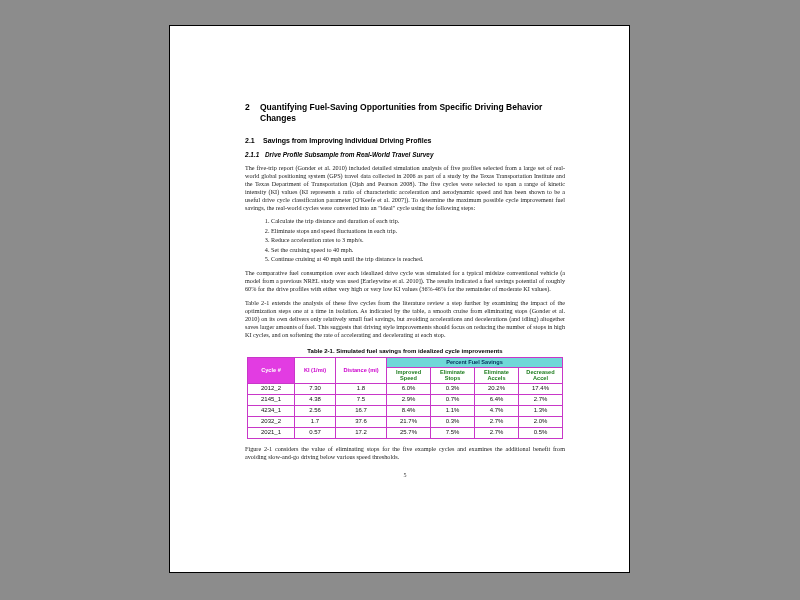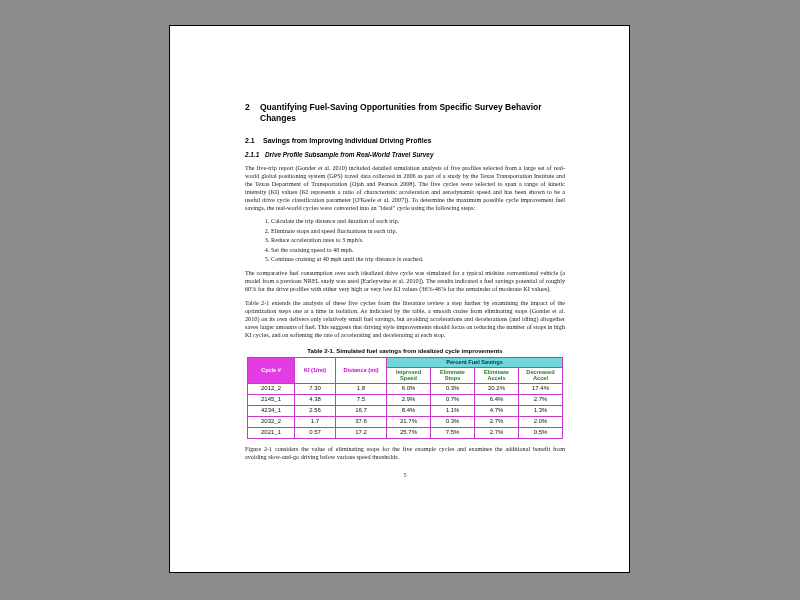--- a/index.html
+++ b/index.html
@@ -62,21 +62,21 @@
   }
 </style>
 </head>
 <body>
 
 <div class="page">
   <div class="content">
 
     <div class="h1">
       <span class="h1-num">2</span>
-      <span class="h1-text">Quantifying Fuel-Saving Opportunities from Specific Survey Behavior Changes</span>
+      <span class="h1-text">Quantifying Fuel-Saving Opportunities from Specific Driving Behavior Changes</span>
     </div>
 
     <div class="h2">
       <span class="h2-num">2.1</span>
       <span class="h2-text">Savings from Improving Individual Driving Profiles</span>
     </div>
 
     <div class="h3">
       <span class="h3-num">2.1.1</span>
       <span class="h3-text">Drive Profile Subsample from Real-World Travel Survey</span>

